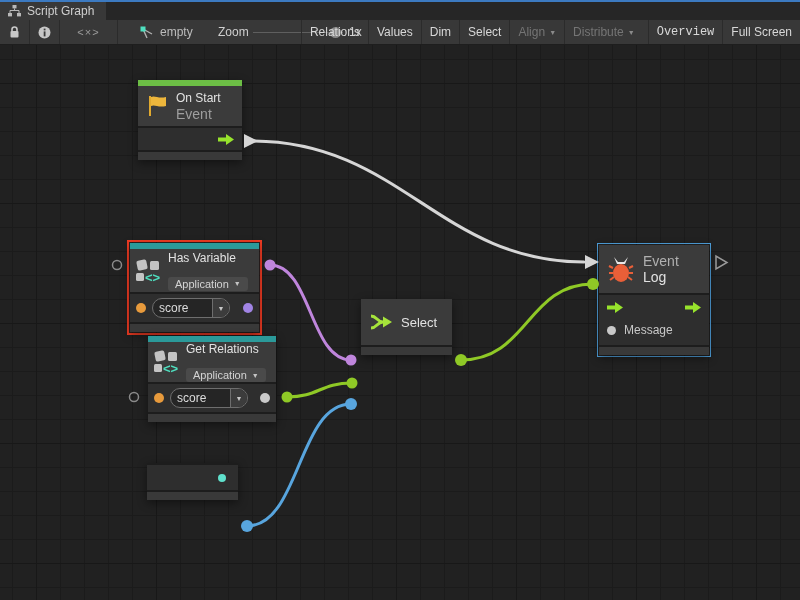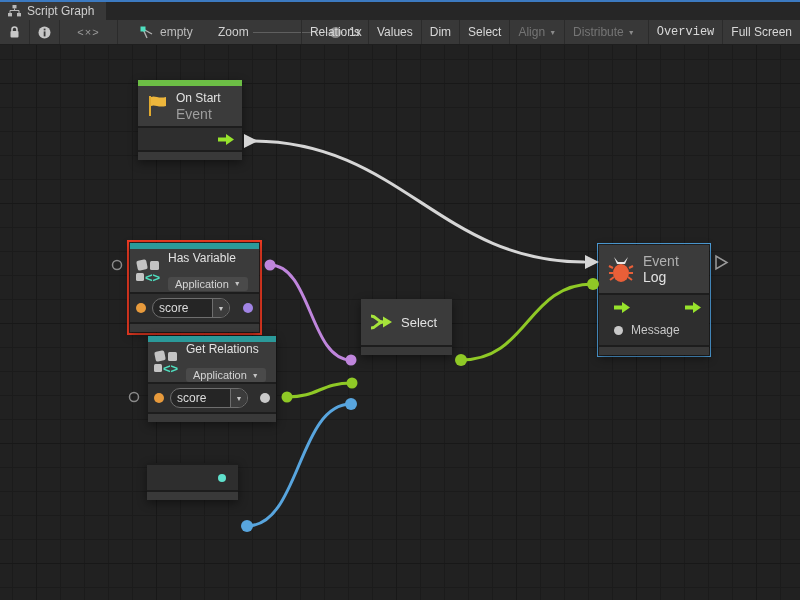--- a/index.html
+++ b/index.html
@@ -44,21 +44,21 @@
       linear-gradient(90deg,#181818 1px, transparent 1px),
       linear-gradient(#1b1b1b 1px, transparent 1px),
       linear-gradient(90deg,#1b1b1b 1px, transparent 1px);
     background-size:120px 120px,120px 120px,24px 24px,24px 24px;
     background-position:0 38px,36px 0,0 14px,12px 0; }
 
   
   .node { position:absolute; box-shadow:0 3px 9px rgba(0,0,0,.45); font-size:12px; color:#e2e2e2; }
   .n-strip { height:6px; }
   .n-head { background:#3b3b3b; display:flex; align-items:center; gap:8px; padding:0 8px; }
-  .n-body { background:#2e2e2e; border-top:2px solid #1d1d1d;padding-left:7px; }
+  .n-body { background:#2e2e2e; border-top:2px solid #1d1d1d; }
   .n-foot { background:#393939; border-top:2px solid #1d1d1d; height:10px; }
   .n-sub { font-size:14px; color:#9e9e9e; margin-top:1px; }
   .dot { border-radius:50%; flex:none; }
   .d10 { width:10px; height:10px; }
   .d9 { width:9px; height:9px; }
   .row { display:flex; align-items:center; gap:8px; padding:0 8px; }
   .pill { display:inline-flex; align-items:center; gap:5px; background:#4a4a4a; border-radius:3px;
     padding:1px 7px; font-size:11px; color:#d4d4d4; margin-top:12px; width:max-content; }
   .pill .caret { font-size:7px; color:#c4c4c4; }
   .combo { display:flex; align-items:stretch; height:20px; width:78px; border:1px solid #6e6e6e;

